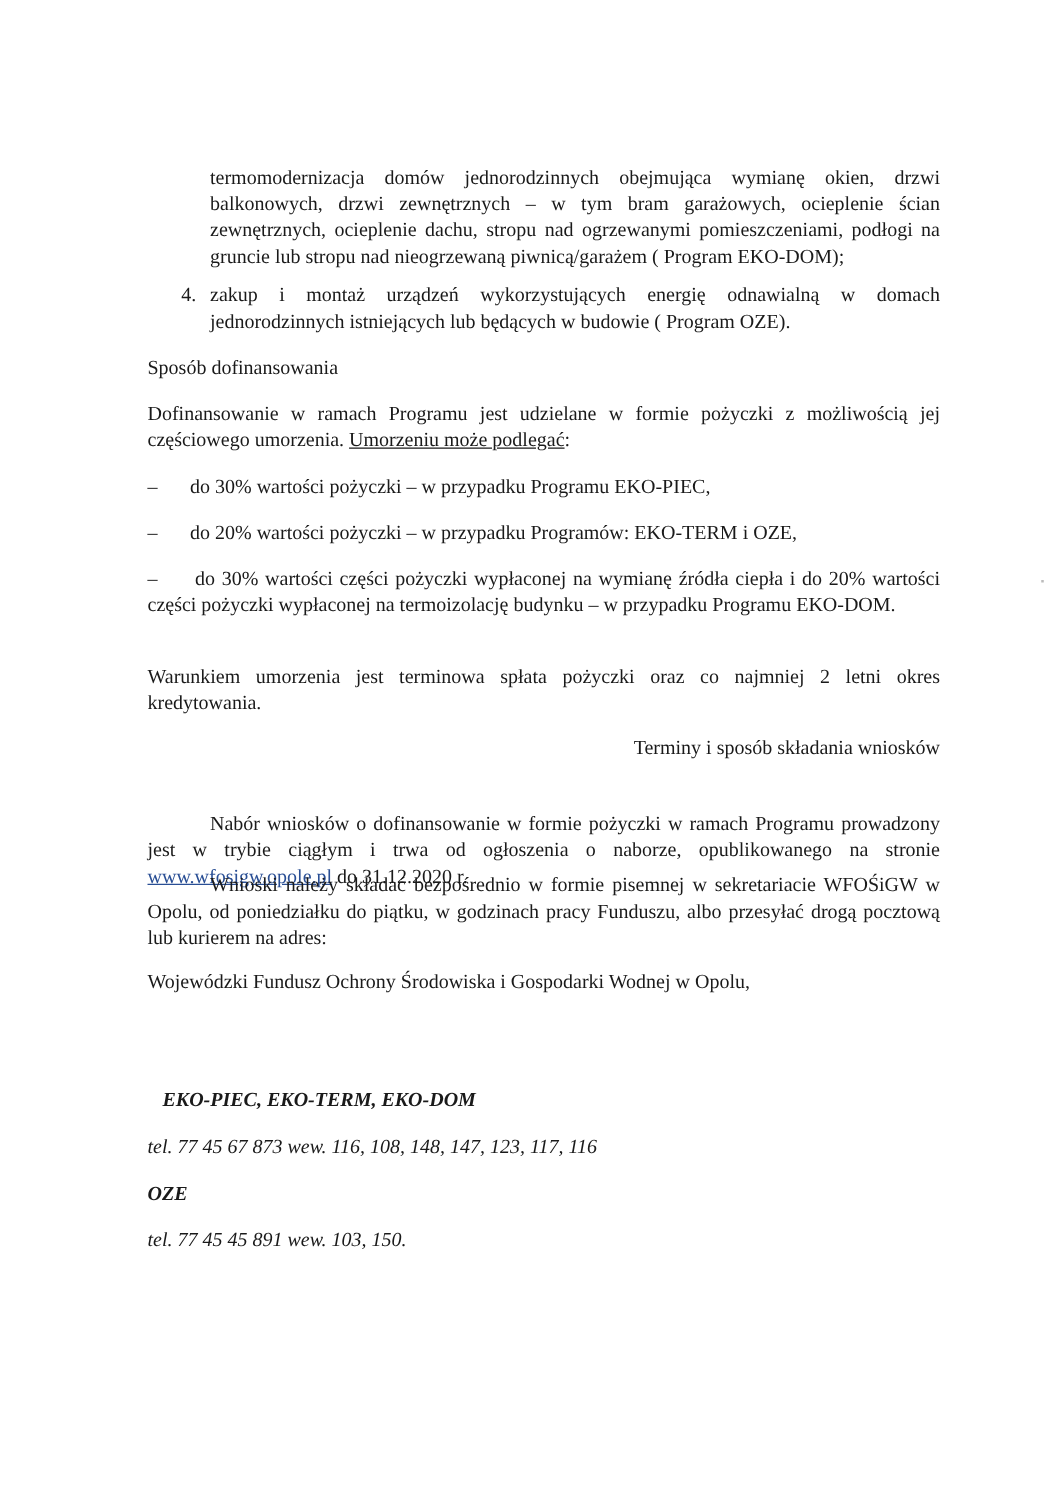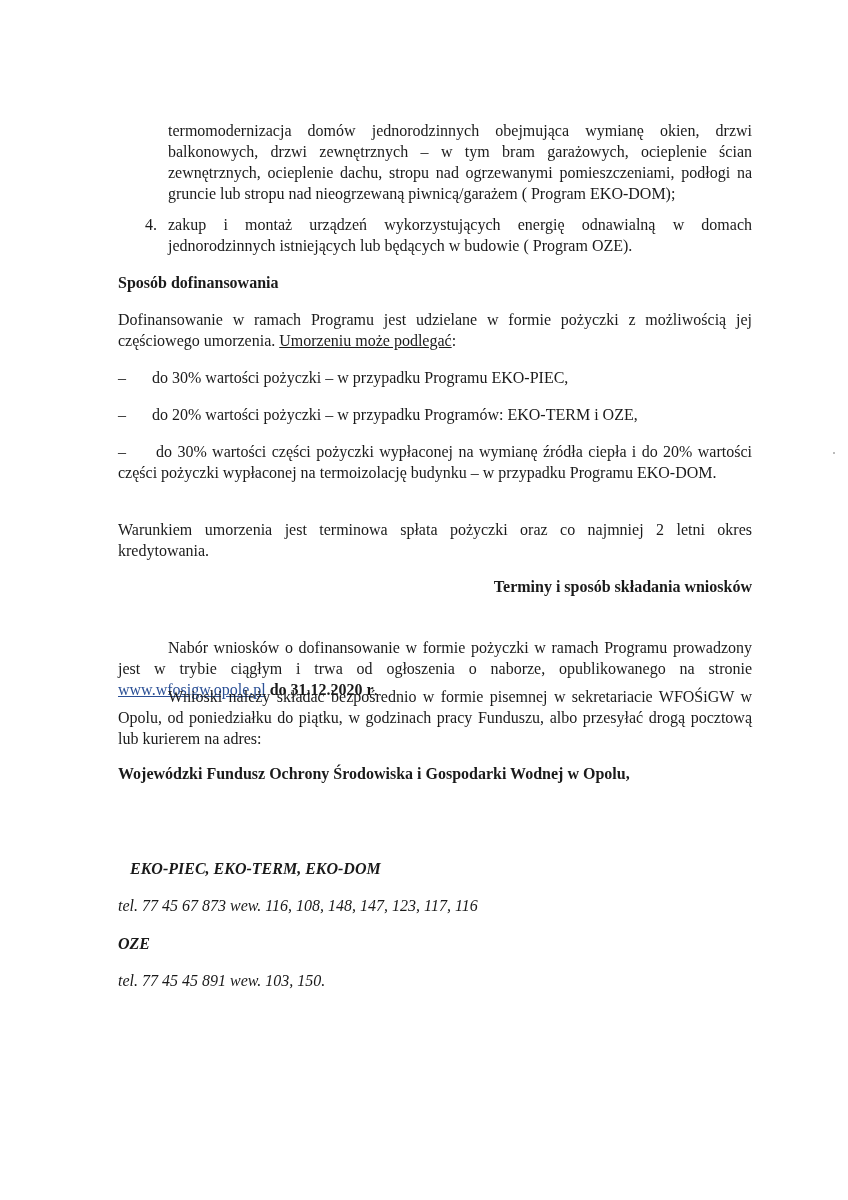--- a/index.html
+++ b/index.html
@@ -1,24 +1,24 @@
 <!DOCTYPE html>
 <html><head>
 <meta charset="utf-8">
 <style>
   html, body { margin: 0; padding: 0; background: #ffffff; }
   body { width: 848px; height: 1200px; position: relative; overflow: hidden;
          font-family: "Liberation Serif", "DejaVu Serif", serif; color: #1a1a1a; font-size: 16px; }
-  .page { position: absolute; left: 0; top: 0; width: 848px; height: 964px; }
+  .page { position: absolute; left: 0; top: 12px; width: 848px; height: 964px; }
   .blk { position: absolute; left: 118px; width: 634px; line-height: 21px; }
   .just { text-align: justify; text-align-last: left; }
   .indent { left: 168px; width: 584px; }
   .num { position: absolute; left: 145px; }
   .dash { position: absolute; left: 118px; }
-  .b { font-weight: bold; }
+  .b { font-weight: normal; }
   .bi { font-weight: bold; font-style: italic; }
   .i { font-style: italic; }
   .u { text-decoration: underline; }
   .link { color: #2a4f95; text-decoration: underline; }
   .ti { text-indent: 50px; }
   .spec { position: absolute; left: 833px; top: 452px; width: 2px; height: 2px; background: #bbb; }
 </style>
 </head>
 <body>
 

